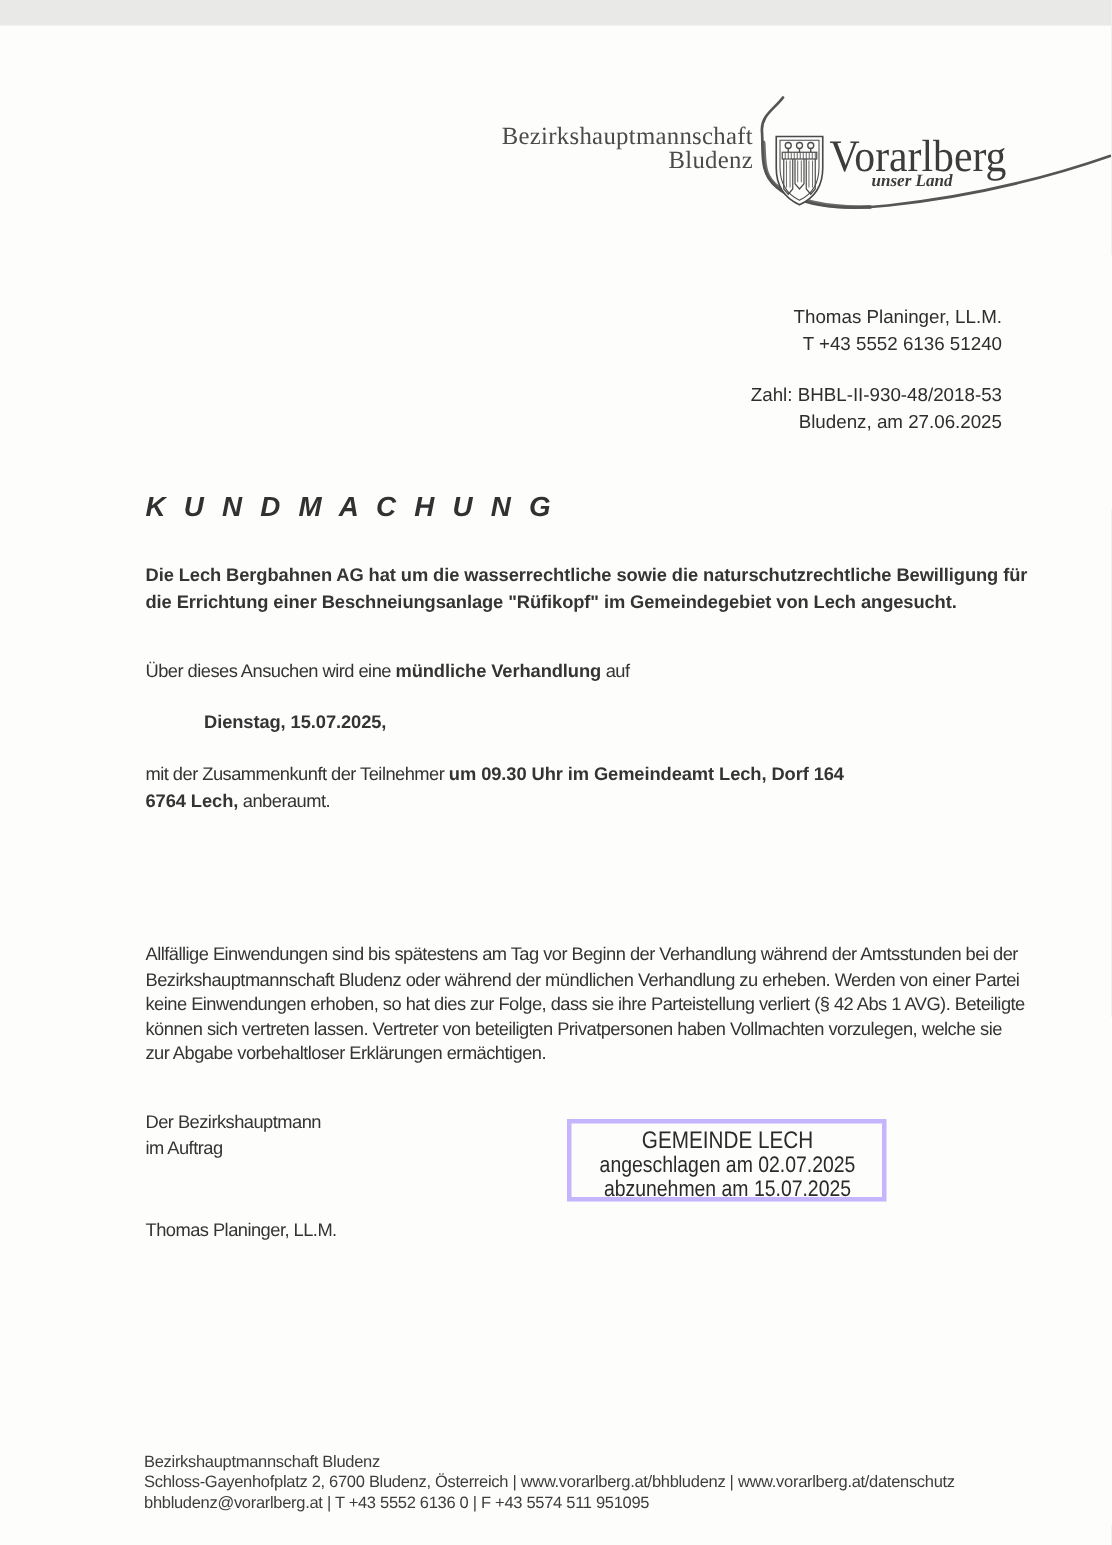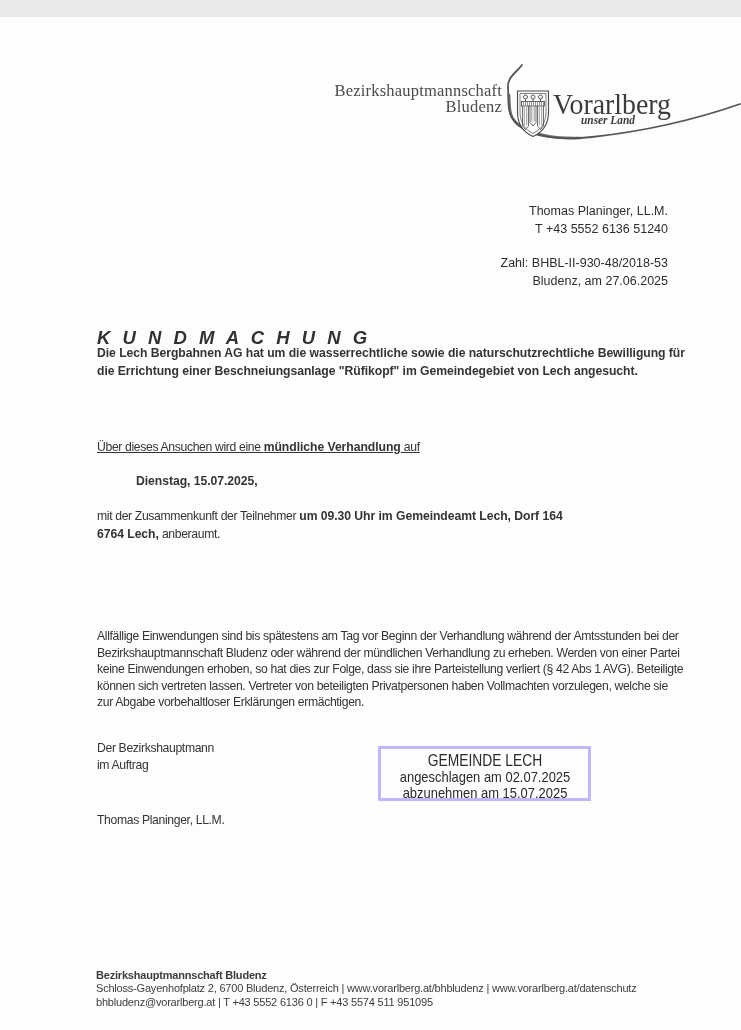--- a/index.html
+++ b/index.html
@@ -33,22 +33,22 @@
     font-size:18.5px; font-weight:bold; letter-spacing:3.5px; color:#313131;font-style:italic;
   }
 
   
   .para {
     position:absolute; left:97px; width:588px;
     font-size:12.2px; line-height:17px; letter-spacing:-0.35px;
     color:#343434; hyphens:manual;
   }
   .para strong { letter-spacing:-0.05px; }
-  #p-intro      { top:328px; font-weight:bold; letter-spacing:-0.05px; line-height:17.5px; }
-  #p-request    { top:422px;text-decoration:underline; }
+  #p-intro      { top:358px; font-weight:bold; letter-spacing:-0.05px; line-height:17.5px; }
+  #p-request    { top:422px; }
   #p-date       { top:456px; font-weight:bold; letter-spacing:-0.05px;padding-left:39px; }
   #p-meeting    { top:491px; line-height:17.5px; }
   #p-inspect    { top:562px; }
   #p-objection  { top:611px; line-height:16.5px; }
   #closing      { top:723px; line-height:17px; }
   #sig-name     { top:795px; }
 
   
   .stamp {
     position:absolute; left:378px; top:729px; width:213px; height:55px;
@@ -57,21 +57,21 @@
   }
   .stamp-inner { width:240px; margin-left:-16.5px; transform:scaleX(0.8625); transform-origin:50% 0; }
   .stamp-line1 { font-size:16px;  line-height:17px; }
   .stamp-line2, .stamp-line3 { font-size:15px; line-height:15.5px; }
 
   
   .footer {
     position:absolute; left:96px; top:952px;
     font-size:11px; line-height:13.3px; letter-spacing:-0.2px; color:#3d3d3d;
   }
-  .footer-org { font-weight:bold; }
+  .footer-org { font-weight:normal; }
 </style>
 </head>
 <body>
 
 <div class="page">
 
   <div class="org-block">
     <div>Bezirkshauptmannschaft</div>
     <div>Bludenz</div>
   </div>

